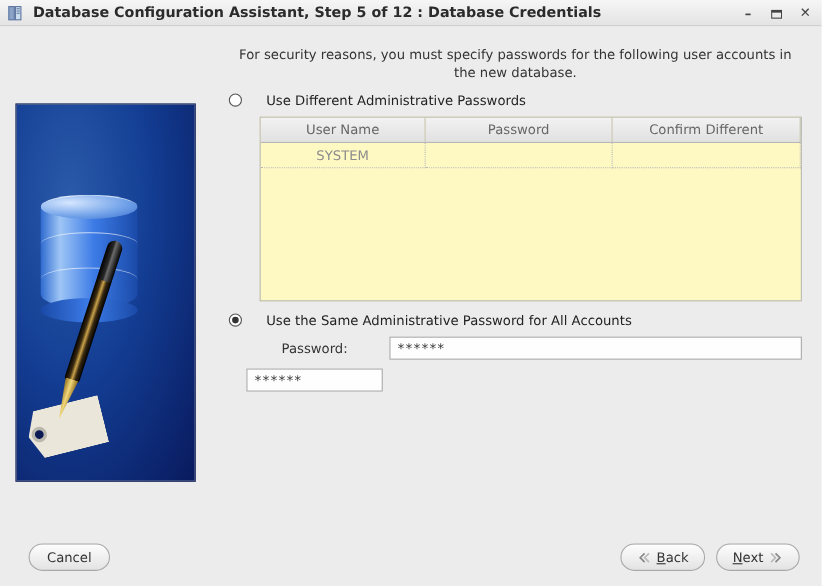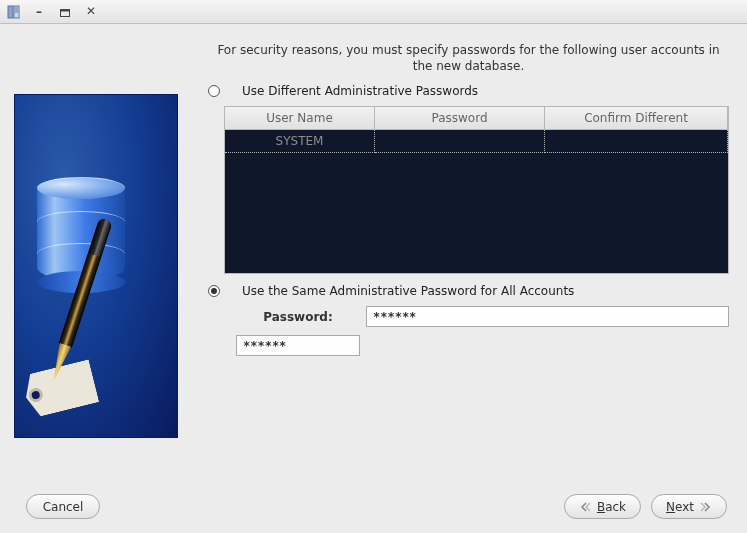--- a/index.html
+++ b/index.html
@@ -149,23 +149,23 @@
     border: 1px solid #555; background: #fff;
     display: inline-flex; align-items: center; justify-content: center;
     flex-shrink: 0;
   }
   .radio.checked::after {
     content: ""; width: 6px; height: 6px; border-radius:50%; background:#333;
   }
 
   
   .creds-table {
-    margin-left: 16px;
+    margin-left: 28px;
     border: 1px solid #b7b7b7;
-    background: #0f172a;
+    background: #fef9c3;
     height: 168px;
     display: flex; flex-direction: column;
     overflow: hidden;
   }
   .creds-header, .creds-row {
     display: grid; grid-template-columns: 150px 170px 1fr;
   }
   .creds-header .cell, .creds-row .cell {
     padding: 4px 6px;
     border-right: 1px dotted #b7b7b7;
@@ -178,21 +178,21 @@
     font-weight: normal;
     border-right: 1px solid #b7b7b7;
     border-bottom: 1px solid #b7b7b7;
   }
   .creds-row .cell { color: #8c8c8c; }
   .creds-rows-fill { flex:1; }
 
   
   .form-row {
     display: grid; grid-template-columns: 124px 1fr;
-    align-items: center; gap: 6px; margin-left: 28px; font-weight: bold;
+    align-items: center; gap: 6px; margin-left: 16px;
   }
   .form-row label { color: #333; }
   .text-input {
     height: 21px;
     border: 1px solid #a9a9a9;
     background: #fefefe;
     padding: 0 6px;
     font-family: monospace;
     font-size: 12px;
     color: #333;
@@ -233,20 +233,21 @@
 <div class="titlebar">
   <span class="app-icon">
     <svg width="14" height="14" viewBox="0 0 14 14">
       <rect x="1" y="1" width="5" height="12" fill="#8aa3c6" stroke="#5b74a0"></rect>
       <rect x="7" y="1" width="5" height="12" fill="#cde" stroke="#5b74a0"></rect>
       <line x1="8" y1="3" x2="11" y2="3" stroke="#5b74a0"></line>
       <line x1="8" y1="5" x2="11" y2="5" stroke="#5b74a0"></line>
       <line x1="8" y1="7" x2="11" y2="7" stroke="#5b74a0"></line>
     </svg>
   </span>
+  <div class="titlebar-title">Database Configuration Assistant, Step 5 of 12 : Database Credentials</div>
   <span class="win-btn" title="Minimize">–</span>
   <span class="win-btn" title="Maximize">
     <svg width="10" height="10" viewBox="0 0 10 10">
         <rect x="0.5" y="1.5" width="9" height="7" fill="none" stroke="#444"></rect>
         <rect x="0.5" y="1.5" width="9" height="2" fill="#444"></rect>
       </svg>
   </span>
   <span class="win-btn" title="Close" style="align-items:center;">✕</span>
 </div>
 

